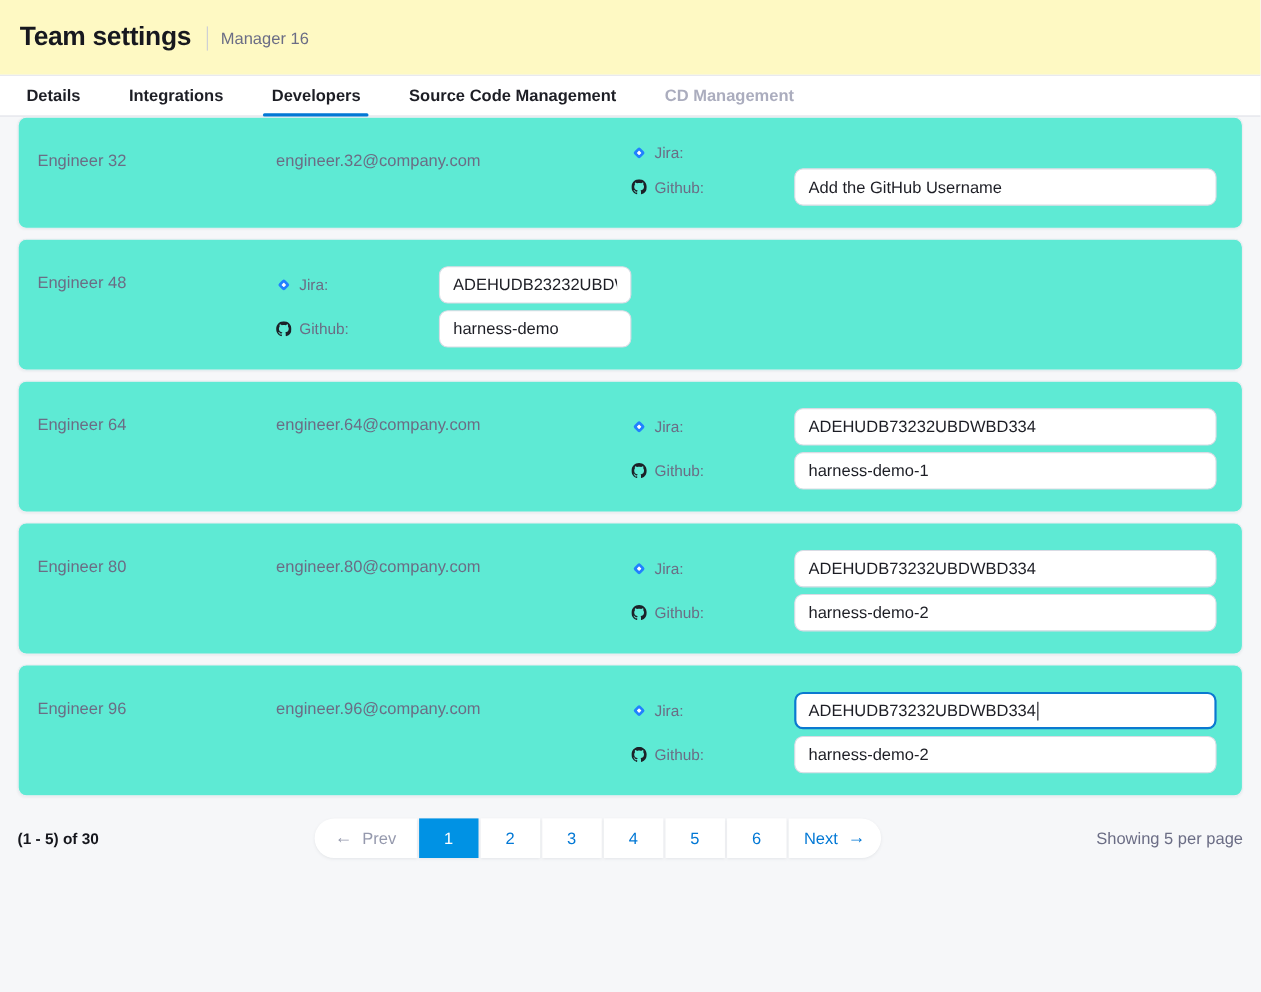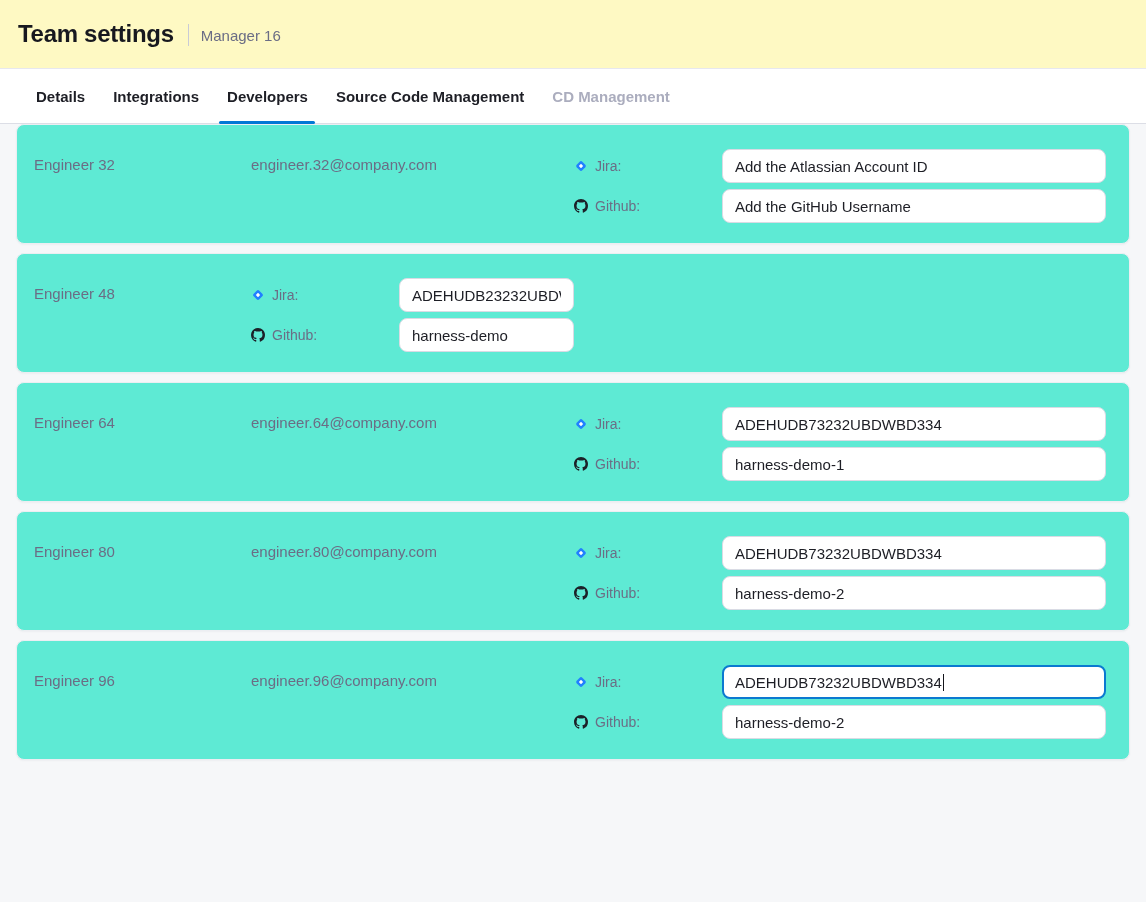--- a/index.html
+++ b/index.html
@@ -18,23 +18,23 @@
     padding:0 24px 0 18px;
   }
   .hdr h1 { font-size:24px; font-weight:700; letter-spacing:-0.3px; color:#17181f; }
   .hdr .tdiv { width:1px; height:22px; background:#c9cbd6; margin:2px 12px 0 14px; }
   .hdr .sub { font-size:15px; color:#6b6d85; margin-top:2px; }
   
   .tabs {
     background:#fff;
     border-top:1px solid #e7e8ee;
     border-bottom:1px solid #dcdee6;
-    height:56px;
+    height:38px;
     display:flex; align-items:stretch;
-    padding:0 36px; gap:28px;
+    padding:0 24px; gap:44px;
   }
   .tab {
     display:flex; align-items:center;
     font-size:15px; font-weight:600; color:#1d1e25;
     position:relative; cursor:pointer; white-space:nowrap;
   }
   .tab.active::after {
     content:""; position:absolute; left:-8px; right:-7px; bottom:-1px;
     height:3px; background:#0278d5; border-radius:2px;
   }
@@ -133,21 +133,20 @@
           <div class="int-line">
             <span class="int-label">
               <span>
                   <svg width="14" height="14" viewBox="0 0 24 24">
                     <rect x="5.2" y="5.2" width="13.6" height="13.6" rx="3.2" transform="rotate(45 12 12)" fill="#2180ff"></rect>
                     <rect x="9.4" y="9.4" width="5.2" height="5.2" rx="0.6" transform="rotate(45 12 12)" fill="#fff"></rect>
                   </svg>
                 </span>
               <span>Jira:</span>
             </span>
-            <input class="ti" type="text" value="Add the Atlassian Account ID" style="">
           </div>
           <div class="int-line">
             <span class="int-label">
               <span>
                   <svg width="14" height="14" viewBox="0 0 16 16" fill="#1c2128">
                     <path d="M8 0C3.58 0 0 3.58 0 8c0 3.54 2.29 6.53 5.47 7.59.4.07.55-.17.55-.38 0-.19-.01-.82-.01-1.49-2.01.37-2.53-.49-2.69-.94-.09-.23-.48-.94-.82-1.13-.28-.15-.68-.52-.01-.53.63-.01 1.08.58 1.23.82.72 1.21 1.87.87 2.33.66.07-.52.28-.87.51-1.07-1.78-.2-3.64-.89-3.64-3.95 0-.87.31-1.59.82-2.15-.08-.2-.36-1.02.08-2.12 0 0 .67-.21 2.2.82.64-.18 1.32-.27 2-.27s1.36.09 2 .27c1.53-1.04 2.2-.82 2.2-.82.44 1.1.16 1.92.08 2.12.51.56.82 1.27.82 2.15 0 3.07-1.87 3.75-3.65 3.95.29.25.54.73.54 1.48 0 1.07-.01 1.93-.01 2.2 0 .21.15.46.55.38A8.01 8.01 0 0 0 16 8c0-4.42-3.58-8-8-8z"></path>
                   </svg>
                 </span>
               <span>Github:</span>
             </span>
@@ -280,15 +279,35 @@
                   </svg>
                 </span>
               <span>Github:</span>
             </span>
             <input class="ti" type="text" value="harness-demo-2" style="">
           </div>
         </div>
       </div>
     </section>
 
+    <div class="pgbar">
+      <div class="range">(1 - 5) of 30</div>
+      <div class="pg">
+        <div class="pg-seg pg-prev">
+          <span class="arrow">←</span>
+          <span>Prev</span>
+        </div>
+        <div class="pg-seg pg-page active">1</div>
+        <div class="pg-seg pg-page">2</div>
+        <div class="pg-seg pg-page">3</div>
+        <div class="pg-seg pg-page">4</div>
+        <div class="pg-seg pg-page">5</div>
+        <div class="pg-seg pg-page">6</div>
+        <div class="pg-seg pg-next">
+          <span>Next</span>
+          <span class="arrow">→</span>
+        </div>
+      </div>
+      <div class="perpage">Showing 5 per page</div>
+    </div>
 
   </main>
 </div>
 
 </body></html>

